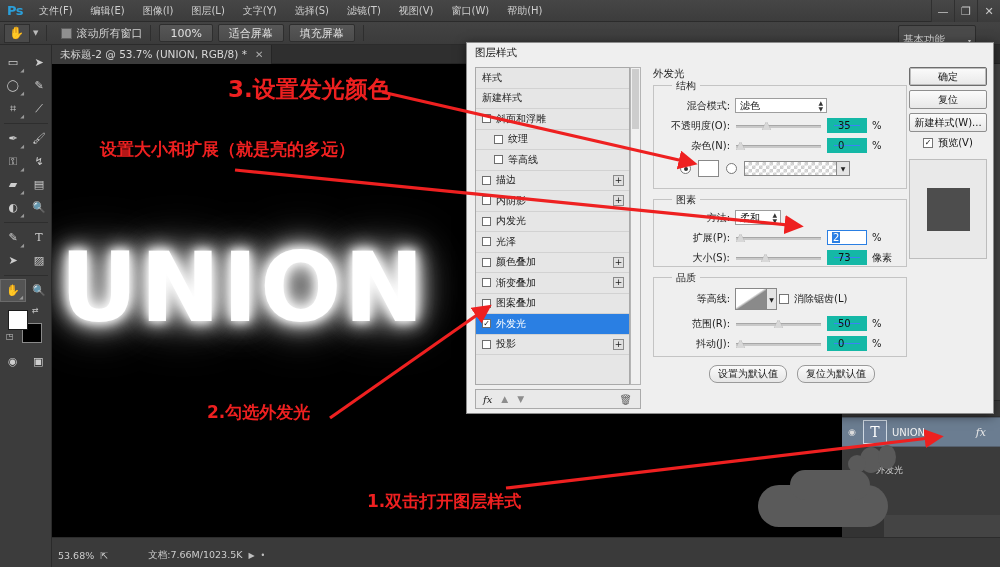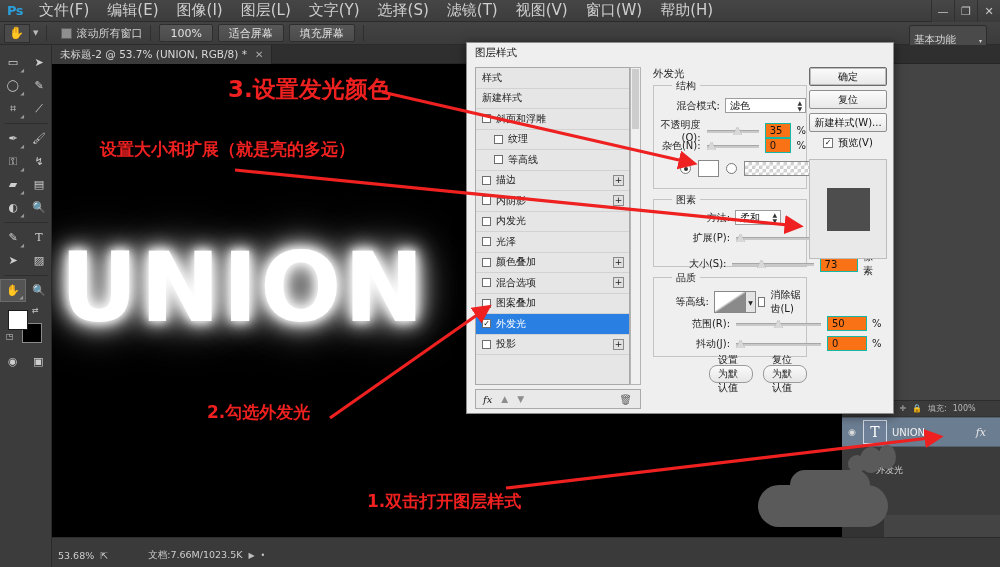--- a/index.html
+++ b/index.html
@@ -20,21 +20,21 @@
     background: linear-gradient(#464646,#3c3c3c);
     display: flex; align-items: center;
     border-bottom: 1px solid #2b2b2b;
   }
   .ps-logo {
     width: 30px; height: 22px; display:flex; align-items:center; justify-content:center;
     color: #2b9fd9; font-weight: bold; font-size: 13px; letter-spacing: -.5px;
     font-family: "DejaVu Sans", sans-serif;
   }
   .menu-item {
-    color: #cfcfcf; font-size: 15px; padding: 3px 9px; white-space: nowrap;
+    color: #cfcfcf; font-size: 10px; padding: 3px 9px; white-space: nowrap;
     line-height: 1;
   }
   .winbtns { position:absolute; right:0; top:0; height:22px; display:flex; }
   .winbtn {
     width: 23px; height: 22px; display:flex; align-items:center; justify-content:center;
     color:#c8c8c8; font-size:11px; border-left:1px solid #303030;
     background: linear-gradient(#474747,#3b3b3b);
   }
 
   
@@ -52,21 +52,21 @@
   .opt-check { display:flex; align-items:center; gap:4px; margin-left:6px; }
   .cbox { width:11px;height:11px;background:#8f8f8f;border:1px solid #5d5d5d; }
   .opt-label { color:#d2d2d2; font-size:11px; }
   .opt-btn {
     height:18px; background:linear-gradient(#575757,#4b4b4b); border:1px solid #2e2e2e;
     color:#e0e0e0; font-size:11px; padding:0 10px; display:flex; align-items:center;
     justify-content:center; border-radius:2px;
   }
   .opt-sep { width:1px; height:16px; background:#2e2e2e; margin:0 3px; }
   .workspace-sel {
-    position:absolute; right:13px; top:3px; width:78px; height:30px;
+    position:absolute; right:24px; top:3px; width:78px; height:30px;
     background:#4a4a4a; border:1px solid #2c2c2c; border-radius:2px;
     color:#d6d6d6; font-size:10.5px; display:flex; align-items:center;
     padding:0 4px; justify-content:space-between;
   }
 
   
   .tabbar {
     position:absolute; top:45px; left:52px; right:0; height:19px;
     background:#2f2f2f; border-bottom:1px solid #252525;
   }
@@ -154,21 +154,21 @@
     background:#3a3a3a; border-top:1px solid #2c2c2c;
   }
   .status-inner {
     position:absolute; left:0; top:10px; height:14px; display:flex; align-items:center;
     gap:6px; color:#cdcdcd; font-size:9.5px; padding-left:6px;
   }
   .status-arrow { font-size:8px; color:#c0c0c0; }
 
   
   .dialog {
-    position:absolute; left:466px; top:42px; width:428px; height:372px;
+    position:absolute; left:466px; top:42px; width:528px; height:372px;
     background:#efefef; border:1px solid #8c8c8c;
     box-shadow:0 2px 10px rgba(0,0,0,.5);
     font-family:"DejaVu Sans","Liberation Sans",sans-serif;
   }
   .dlg-title {
     height:20px; background:#efefef; color:#1a1a1a; font-size:10.5px;
     display:flex; align-items:center; padding-left:8px;
   }
   .dlg-body { position:absolute; left:0; top:20px; right:0; bottom:0; }
 
@@ -240,21 +240,21 @@
     position:absolute; top:0px; width:9px;height:9px;
     border-left:4.5px solid transparent; border-right:4.5px solid transparent;
     border-bottom:8px solid #d8d8d8; filter:drop-shadow(0 0 0 #888);
   }
   .slider .knob::after{
     content:""; position:absolute; left:-4.5px; top:0; width:0;height:0;
     border-left:4.5px solid transparent;border-right:4.5px solid transparent;
     border-bottom:8px solid transparent;
   }
   .numbox {
-    width:40px; height:15px; background:#f97316; border:1px solid #14b8a6;
+    width:40px; height:15px; background:#3b82f6; border:7px solid #14b8a6;
     font-size:10px; color:#111; display:flex; align-items:center; padding-left:4px;
   }
   .numbox.active { border:1px solid #2a7fe3; background:#fff; }
   .numbox.active .txt { background:#2a7fe3; color:#fff; padding:0 1px; }
   .unit { font-size:10px; color:#1c1c1c; margin-left:5px; }
   .colorswatch { width:21px;height:17px;background:#fff;border:1px solid #888; }
   .radio {
     width:11px;height:11px;border-radius:50%;background:#fff;border:1px solid #777;
     display:flex;align-items:center;justify-content:center;
   }
@@ -485,21 +485,21 @@
           <span class="sl-cb"></span>
           <span>光泽</span>
         </div>
         <div class="sl-item">
           <span class="sl-cb"></span>
           <span>颜色叠加</span>
           <span class="sl-plus">+</span>
         </div>
         <div class="sl-item">
           <span class="sl-cb"></span>
-          <span>混合选项</span>
+          <span>渐变叠加</span>
           <span class="sl-plus">+</span>
         </div>
         <div class="sl-item">
           <span class="sl-cb"></span>
           <span>图案叠加</span>
         </div>
         <div class="sl-item sel">
           <span class="sl-cb">✓</span>
           <span>外发光</span>
         </div>

